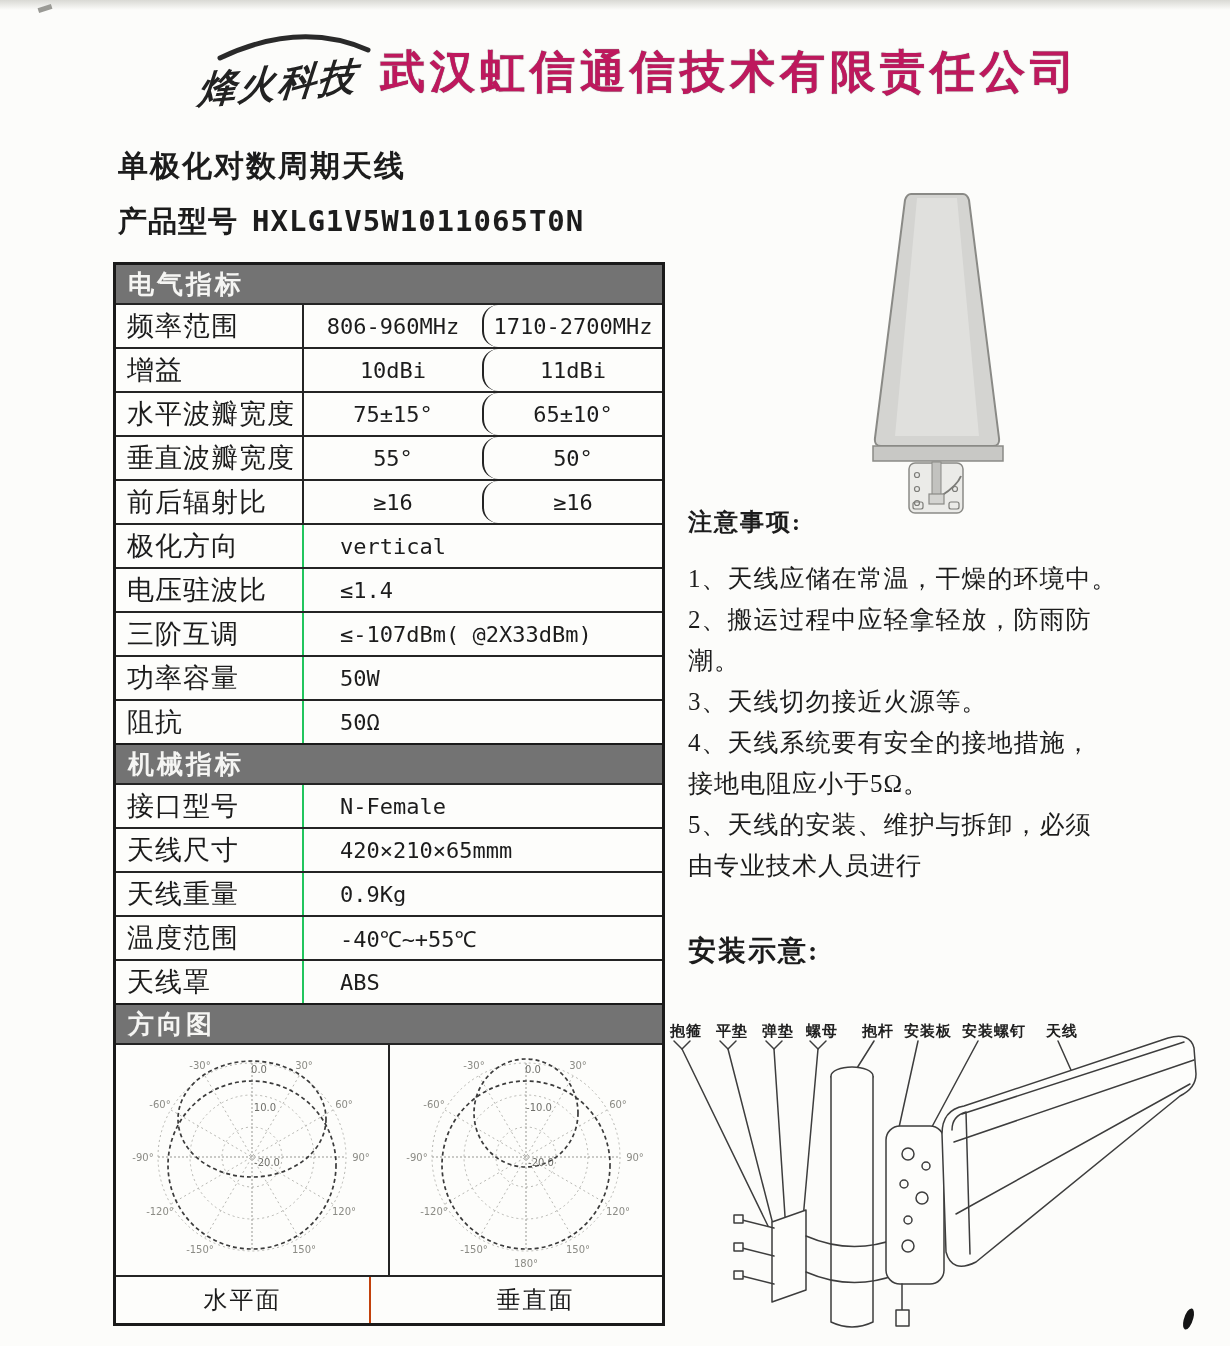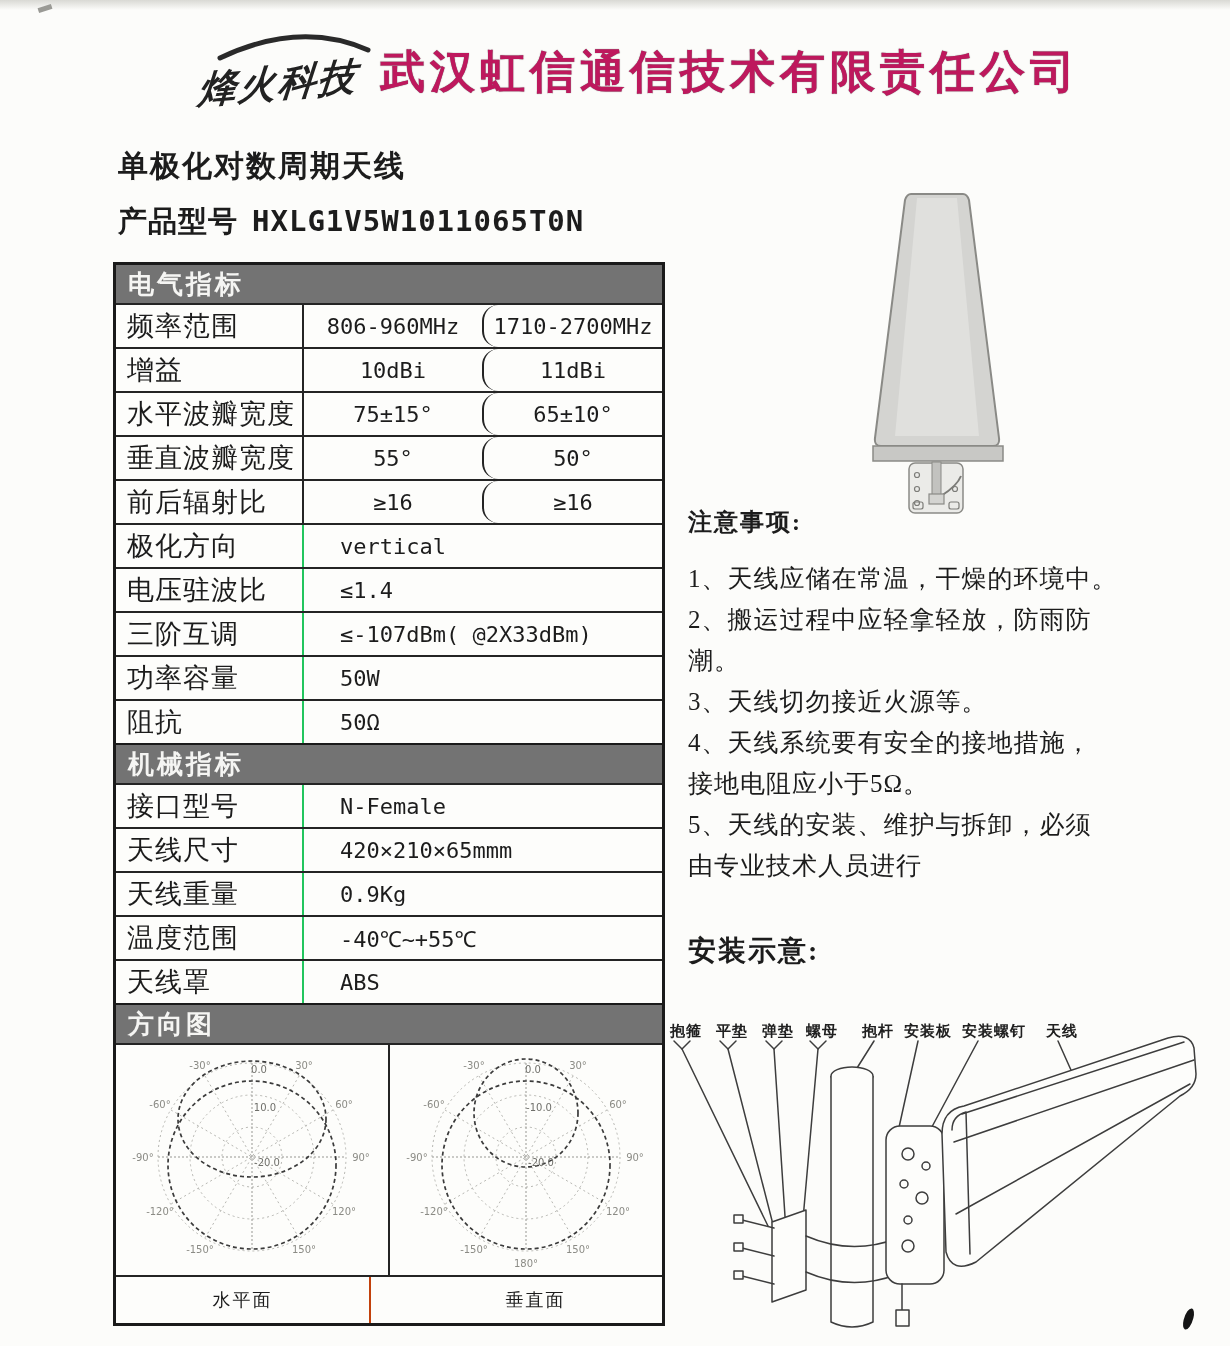--- a/index.html
+++ b/index.html
@@ -44,21 +44,21 @@
   .c-v2{flex:1;border-left:2px solid #242424;display:flex;align-items:center;justify-content:center;
     font-family:"DejaVu Sans Mono",monospace;font-size:22px;border-radius:16px;}
   .c-span{flex:1;border-left:2px solid #22c55e;display:flex;align-items:center;padding-left:36px;
     font-family:"DejaVu Sans Mono",monospace;font-size:22px;}
 
   .pattern-row{display:flex;height:230px;border-top:2px solid #242424;}
   .pattern-cell{flex:1;display:flex;align-items:flex-start;justify-content:center;}
   .pattern-cell + .pattern-cell{border-left:2px solid #242424;}
   .caption-row{display:flex;height:46px;border-top:2px solid #242424;}
   .caption-cell{flex:1;display:flex;align-items:center;justify-content:center;
-    font-size:18px;letter-spacing:2px;}
+    font-size:24px;letter-spacing:2px;}
   .caption-cell + .caption-cell{border-left:2px solid #c2410c;padding-left:38px;}
 
   
   .antenna-figure{position:absolute;left:845px;top:186px;width:185px;height:330px;}
   .notes{position:absolute;left:688px;top:506px;width:440px;}
   .notes-title{font-size:24px;font-weight:bold;letter-spacing:2px;margin-bottom:20px;}
   .note-line{font-size:25px;line-height:41px;white-space:nowrap;letter-spacing:1px;}
   .install-title{position:absolute;left:688px;top:932px;font-size:28px;font-weight:bold;letter-spacing:2px;}
   .install-diagram{position:absolute;left:656px;top:1014px;width:560px;height:330px;}
 

